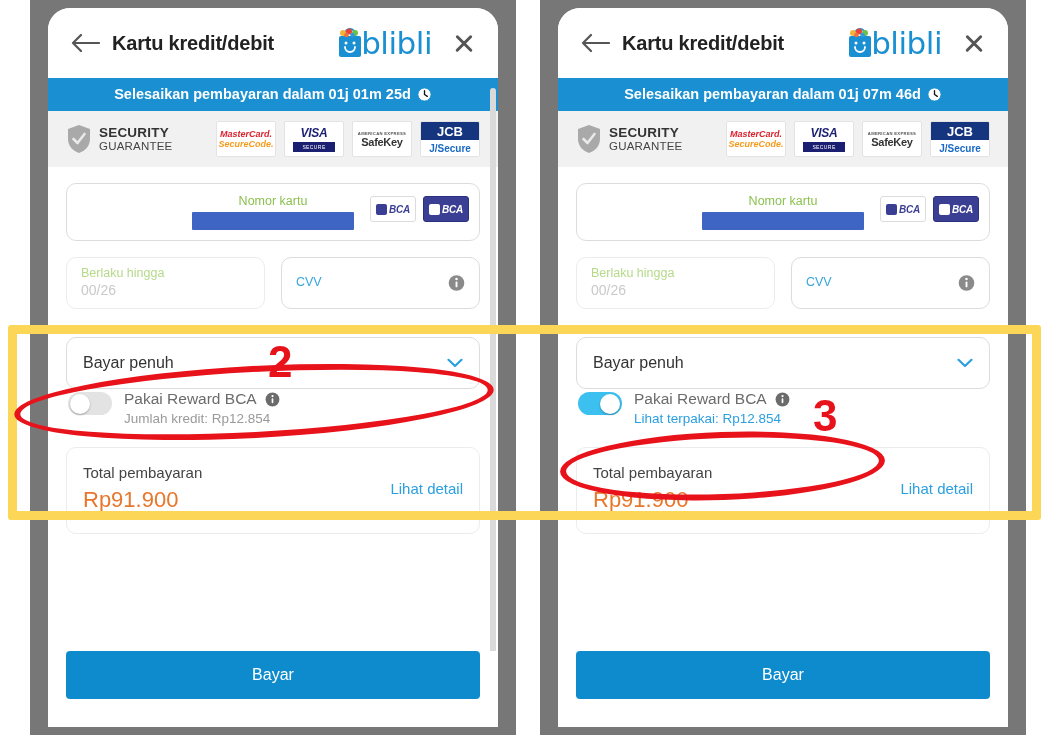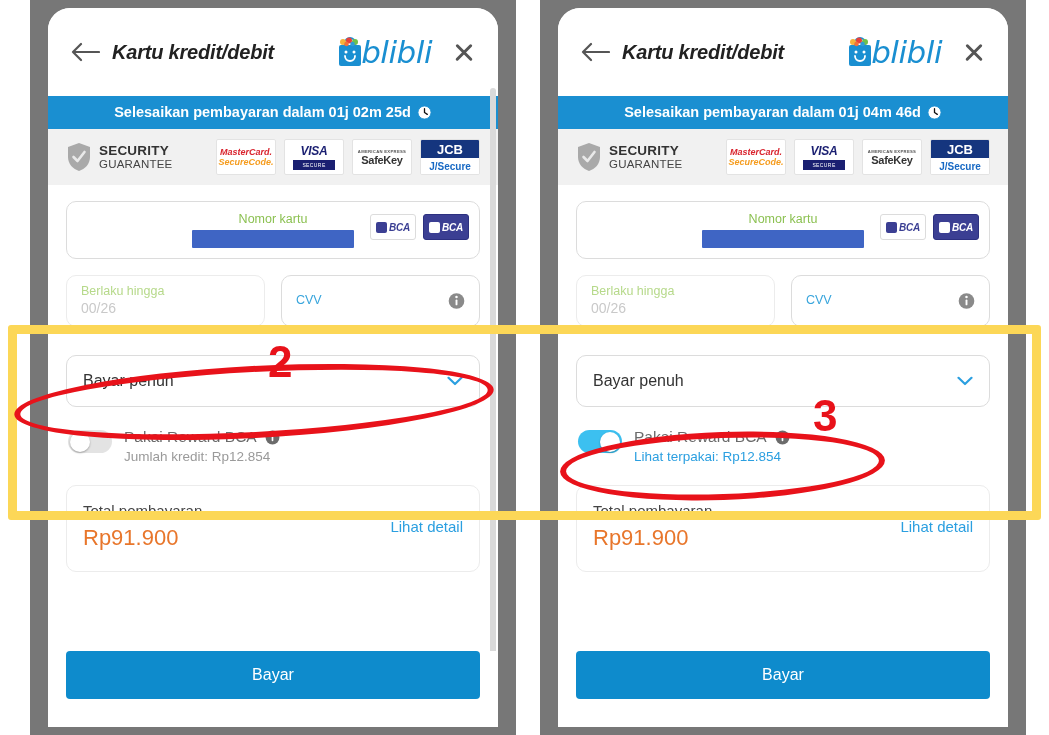--- a/index.html
+++ b/index.html
@@ -22,22 +22,22 @@
   .screen {
     position: absolute; left: 18px; top: 8px;
     width: 450px; height: 719px;
     background: #ffffff;
     border-radius: 22px 22px 0 0;
     overflow: hidden;
   }
 
   
   .hdr {
-    height: 88px; background:#fff; display:flex; align-items:center;
-    padding: 0 22px; position: relative; font-style: italic;
+    height: 70px; background:#fff; display:flex; align-items:center;
+    padding: 0 22px; position: relative;
   }
   .back-arrow { width: 30px; height: 22px; flex: 0 0 auto; }
   .hdr-title {
     font-size: 20px; font-weight: bold; color:#222; margin-left: 12px;
     letter-spacing: -.2px; white-space: nowrap;
   }
   .logo-wrap { margin-left:auto; display:flex; align-items:center; gap: 20px; }
   .logo { display:flex; align-items:center; height: 34px; }
   .logo-bag { width: 26px; height: 30px; position: relative; }
   .logo-txt {
@@ -122,21 +122,21 @@
   .field.faded { border-color:#ececec; }
   .info-ic { position:absolute; right: 14px; top: 50%; transform: translateY(-50%); width:17px; height:17px;}
 
   .select {
     margin-top: 28px; border:1px solid #dcdcdc; border-radius: 10px;
     height: 52px; display:flex; align-items:center; padding: 0 16px;
     font-size: 16px; color:#333; background:#fff; cursor:pointer;
   }
   .caret { margin-left:auto; width: 16px; height: 10px; }
 
-  .reward { display:flex; align-items:flex-start; gap: 12px; margin-top: 20px; padding-left: 2px;}
+  .reward { display:flex; align-items:flex-start; gap: 12px; padding-left: 2px;}
   .toggle {
     width: 44px; height: 23px; border-radius: 12px; position:relative;
     flex: 0 0 auto; margin-top: 3px; cursor:pointer;
   }
   .toggle.off { background:#e3e3e3; }
   .toggle.on  { background:#3cc0f0; }
   .knob {
     position:absolute; top: 1.5px; width: 20px; height: 20px; border-radius:50%;
     background:#fff; box-shadow: 0 1px 2px rgba(0,0,0,.3);
   }
@@ -204,21 +204,21 @@
               <circle cx="17" cy="15" r="1.5" fill="#fff"></circle>
               <path d="M8 19 a5 5 0 0 0 10 0" fill="none" stroke="#fff" stroke-width="1.8" stroke-linecap="round"></path>
             </svg>
             <span class="logo-txt">blibli</span>
           </div>
           <div class="close-x"></div>
         </div>
       </div>
 
       <div class="timer">
-        <span>Selesaikan pembayaran dalam 01j 02m 25d</span>
+        <span>Selesaikan pembayaran dalam 01j 01m 25d</span>
         <svg class="clock-ic" viewBox="0 0 16 16">
           <circle cx="8" cy="8" r="7" fill="#fff" stroke="#1a8fd1" stroke-width="1"></circle>
           <path d="M8 4 V8 L11 10" fill="none" stroke="#111" stroke-width="1.4" stroke-linecap="round"></path>
         </svg>
       </div>
 
       <div class="secbar">
         <div class="sec-left">
           <svg class="shield" viewBox="0 0 26 30">
             <path d="M13 1 L24 5 V15 C24 22 19 27 13 29 C7 27 2 22 2 15 V5 Z" fill="#a9a9a9"></path>
@@ -347,21 +347,21 @@
               <circle cx="17" cy="15" r="1.5" fill="#fff"></circle>
               <path d="M8 19 a5 5 0 0 0 10 0" fill="none" stroke="#fff" stroke-width="1.8" stroke-linecap="round"></path>
             </svg>
             <span class="logo-txt">blibli</span>
           </div>
           <div class="close-x"></div>
         </div>
       </div>
 
       <div class="timer">
-        <span>Selesaikan pembayaran dalam 01j 04m 46d</span>
+        <span>Selesaikan pembayaran dalam 01j 07m 46d</span>
         <svg class="clock-ic" viewBox="0 0 16 16">
           <circle cx="8" cy="8" r="7" fill="#fff" stroke="#1a8fd1" stroke-width="1"></circle>
           <path d="M8 4 V8 L11 10" fill="none" stroke="#111" stroke-width="1.4" stroke-linecap="round"></path>
         </svg>
       </div>
 
       <div class="secbar">
         <div class="sec-left">
           <svg class="shield" viewBox="0 0 26 30">
             <path d="M13 1 L24 5 V15 C24 22 19 27 13 29 C7 27 2 22 2 15 V5 Z" fill="#a9a9a9"></path>

